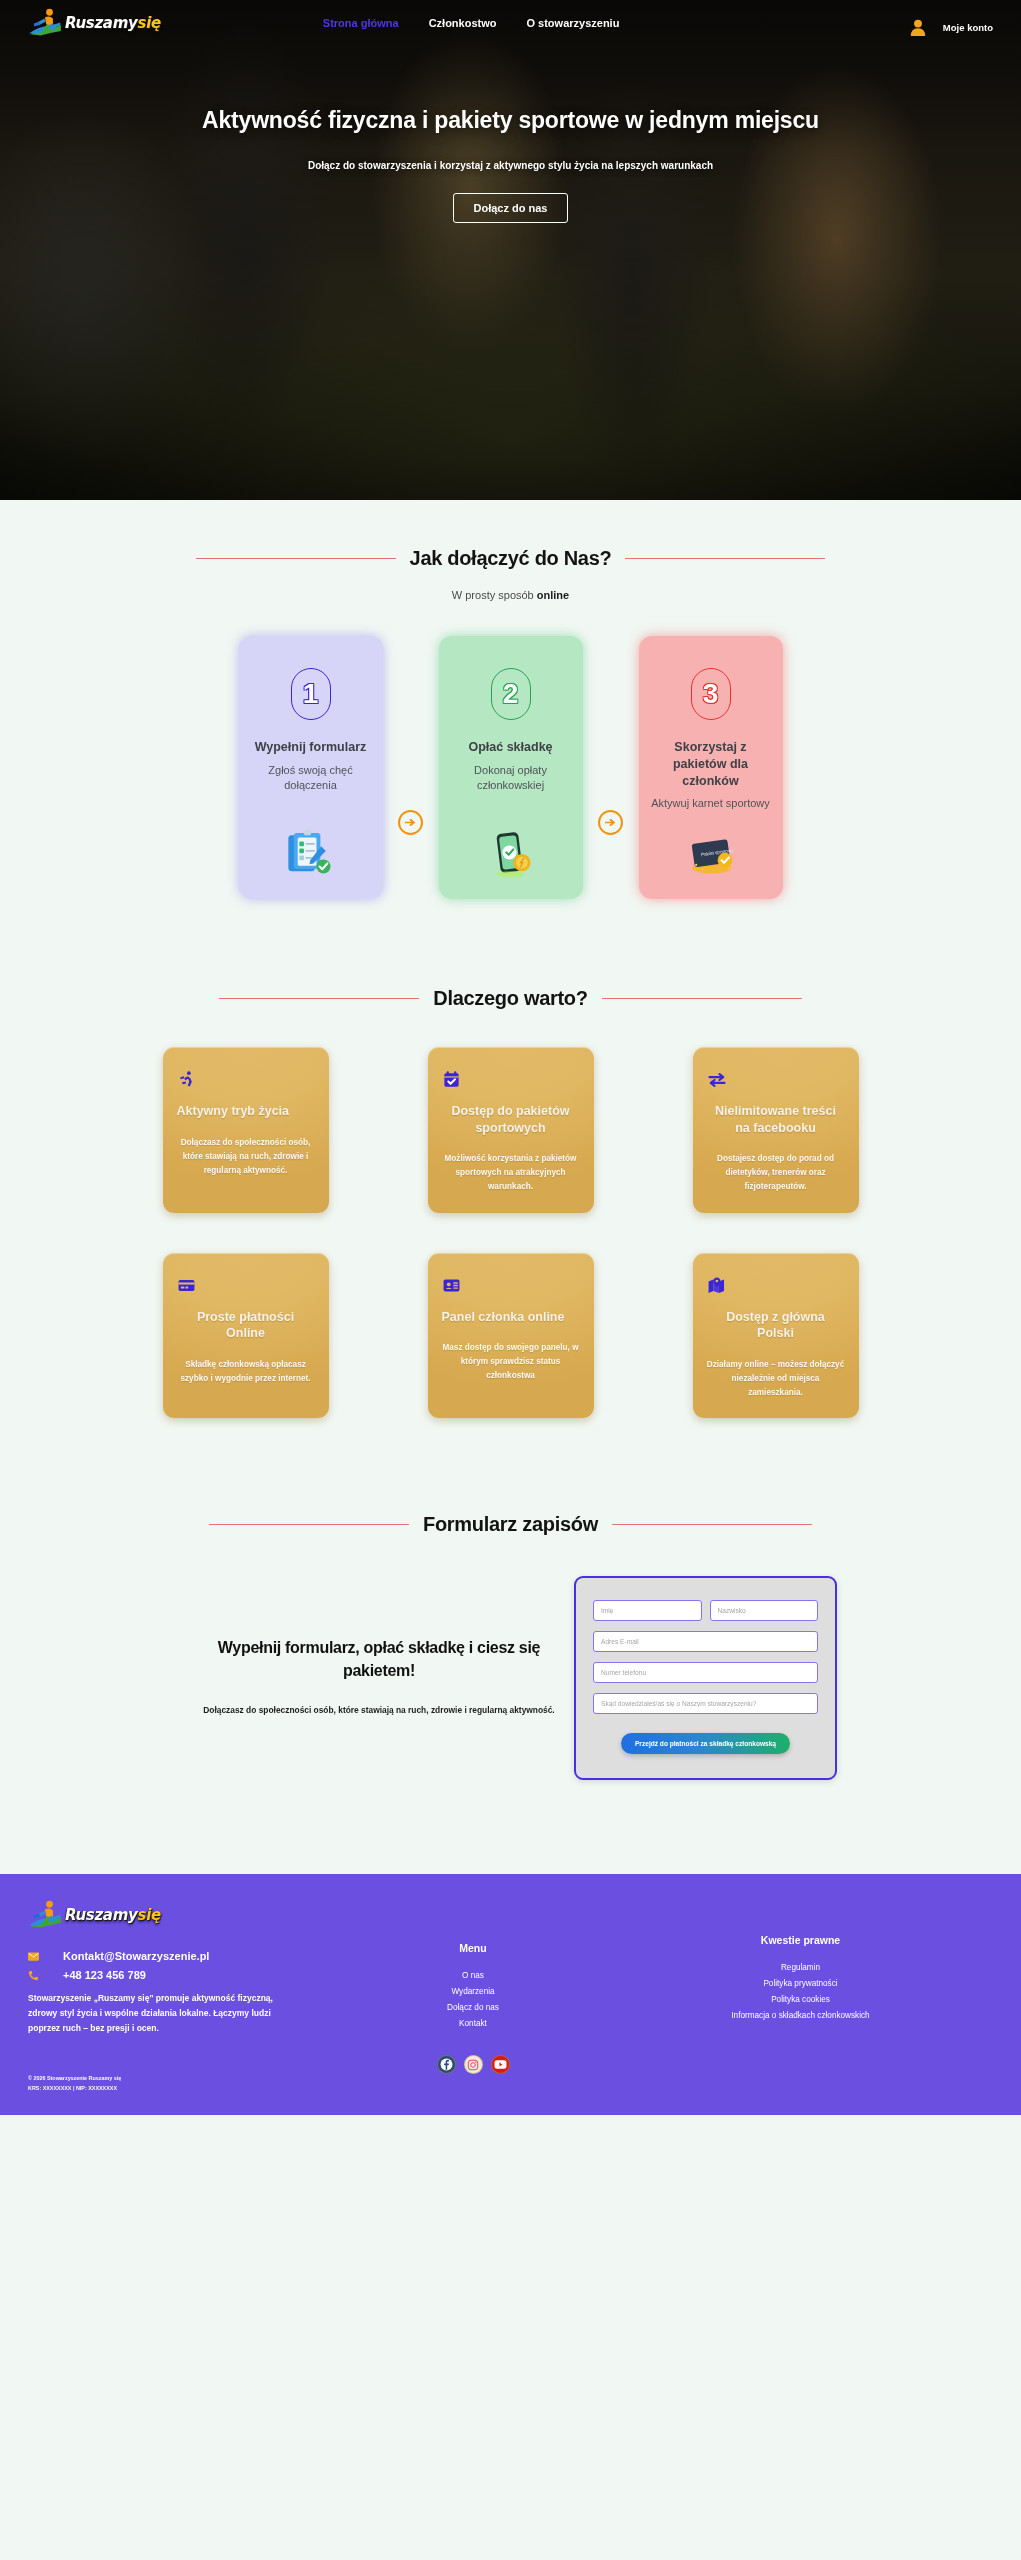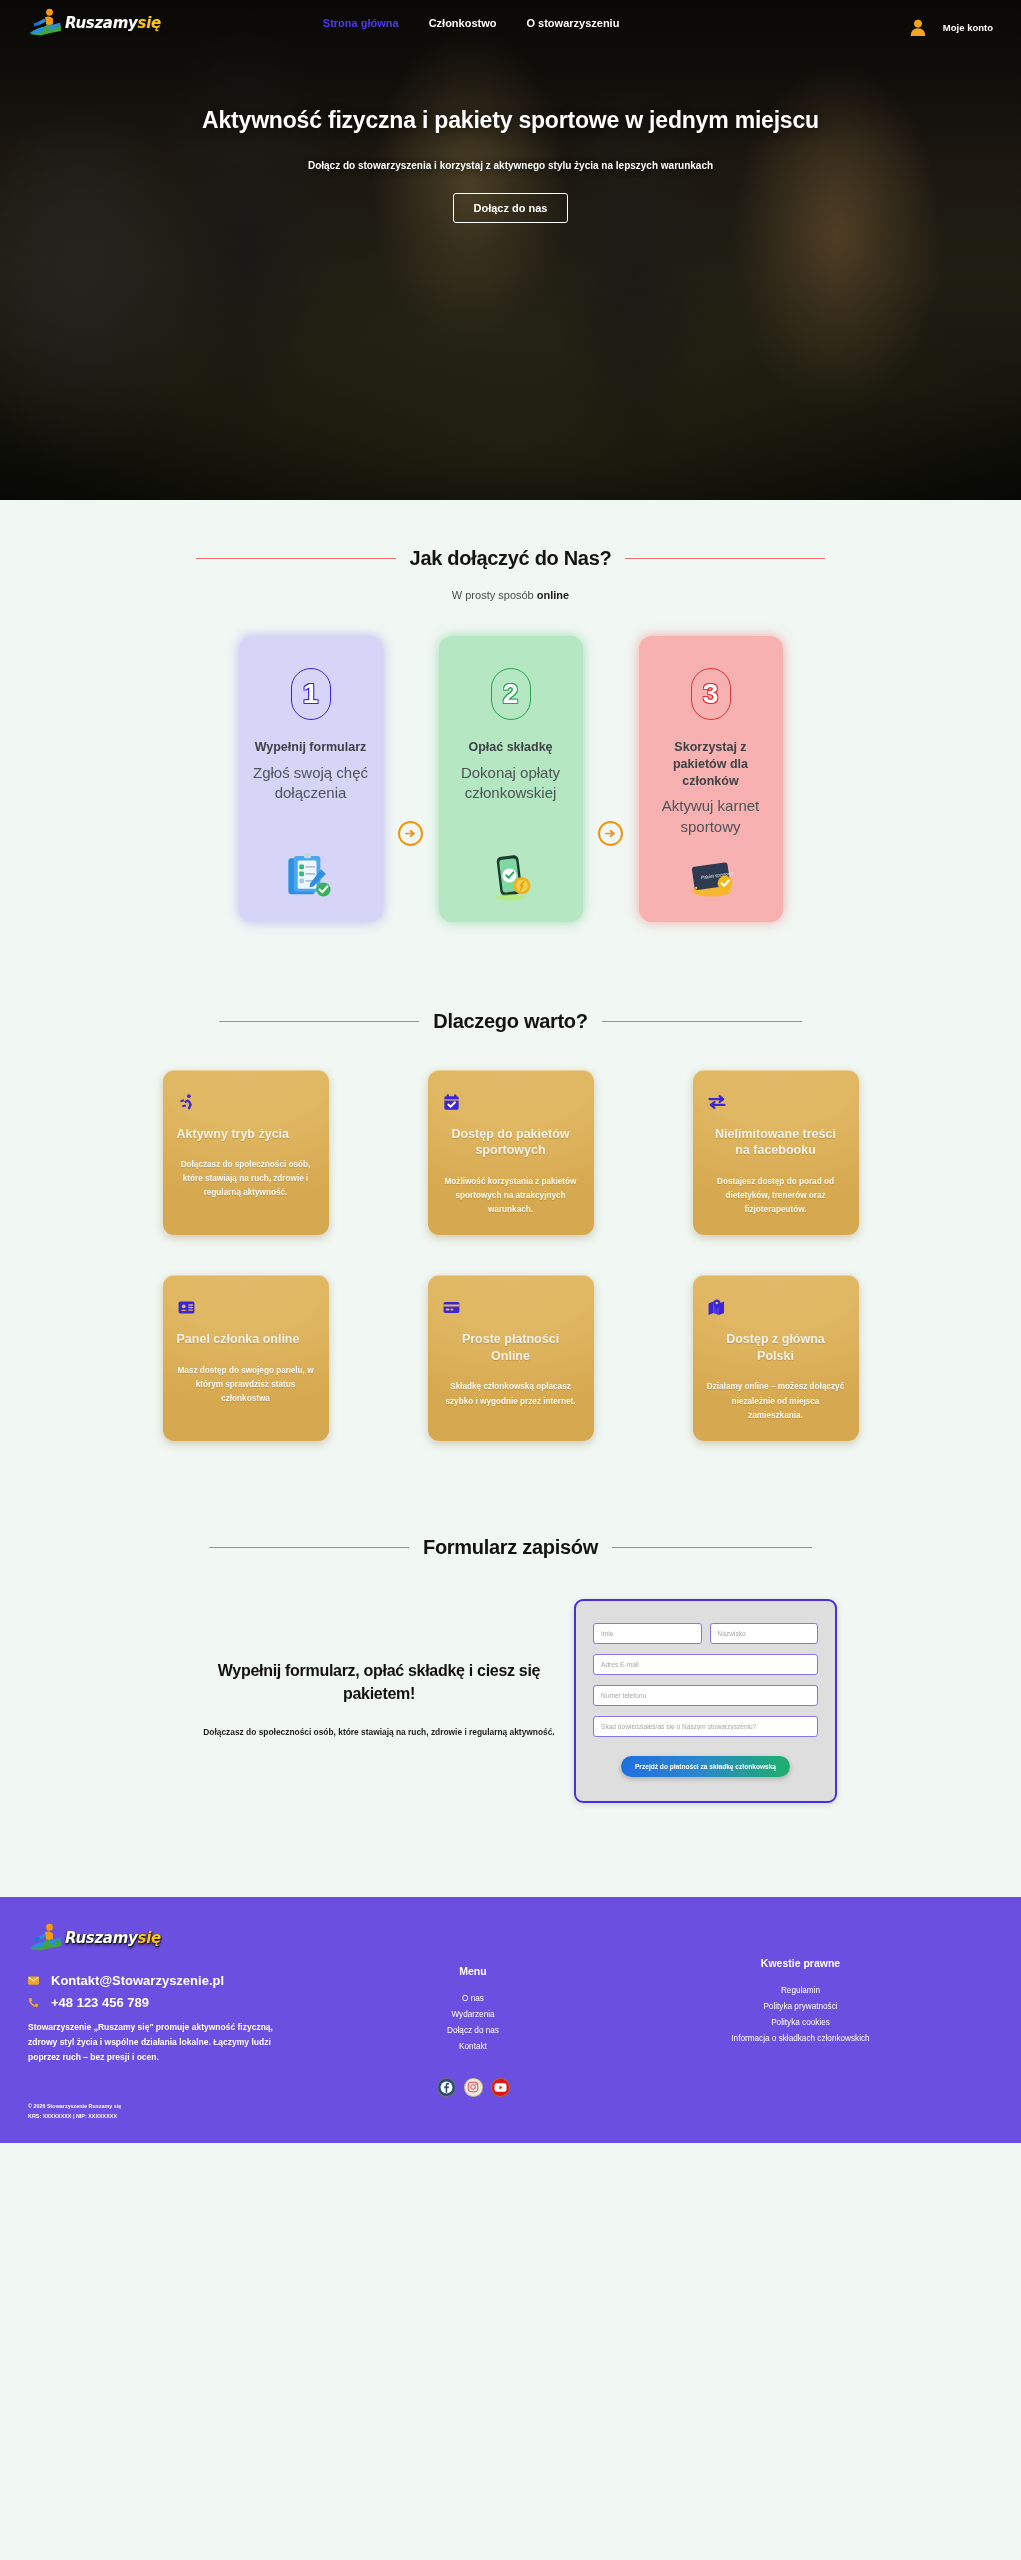--- a/index.html
+++ b/index.html
@@ -157,21 +157,21 @@
     display:flex; align-items:center; justify-content:center;
     font-size:28px; font-weight:bold;
     color:#fff;
     margin-bottom:19px;
   }
   .c1 .badge{ border-color:#3b25d4; text-shadow:0 0 1px #3b25d4, 1px 1px 0 #3b25d4, -1px -1px 0 #3b25d4, 1px -1px 0 #3b25d4, -1px 1px 0 #3b25d4; }
   .c2 .badge{ border-color:#27a352; text-shadow:0 0 1px #27a352, 1px 1px 0 #27a352, -1px -1px 0 #27a352, 1px -1px 0 #27a352, -1px 1px 0 #27a352; }
   .c3 .badge{ border-color:#e8312f; text-shadow:0 0 1px #e8312f, 1px 1px 0 #e8312f, -1px -1px 0 #e8312f, 1px -1px 0 #e8312f, -1px 1px 0 #e8312f; }
 
   .step-title{ font-size:12.5px; font-weight:bold; color:#3e4247; line-height:1.34; margin-bottom:7px; }
-  .step-desc{ font-size:15px; color:#4e5358; line-height:1.38; }
+  .step-desc{ font-size:11px; color:#4e5358; line-height:1.38; }
   .step-art{ margin-top:auto; padding-top:14px; width:70px; height:64px; }
 
   .arrow-sep{
     width:56px; flex:none;
     display:flex; align-items:center; justify-content:center;
     padding-top:110px;
   }
   .arrow-circ{
     width:25px;height:25px;border-radius:50%;
     border:2.5px solid #f2930e;
@@ -268,22 +268,22 @@
     margin-top:94px;
     background:#6b4fe0;
     color:#fff;
     padding:26px 28px 22px;
     display:flex;
   }
   .f-col-a{ width:310px; }
   .f-logo{ display:flex; align-items:center; gap:3px; margin-bottom:20px; }
   .f-logo .logo-runner{ width:34px; height:30px; }
   .f-contact-line{
-    display:flex; align-items:center; gap:12px;
-    font-size:13px; font-weight:bold; margin-bottom:7px;
+    display:flex; align-items:center; gap:24px;
+    font-size:11px; font-weight:bold; margin-bottom:7px;
   }
   .f-contact-line .ic{ width:11px; height:11px; flex:none; }
   .f-about{
     margin-top:10px;
     font-size:8.5px; font-weight:bold; line-height:1.78; max-width:252px;
   }
   .f-legal{
     margin-top:36px;
     font-size:5.4px; font-weight:bold; line-height:1.85; opacity:.97;
   }
@@ -473,43 +473,43 @@
             <path d="M21 15.5 H6 M9 12 L4.5 15.5 L9 19" stroke="#3b25d4" stroke-width="2.6" fill="none" stroke-linecap="round" stroke-linejoin="round"></path>
           </svg>
       </div>
       <div class="ben-title">Nielimitowane treści na facebooku</div>
       <div class="ben-desc">Dostajesz dostęp do porad od dietetyków, trenerów oraz fizjoterapeutów.</div>
     </div>
 
     <div class="ben-card tall">
       <div class="ben-ic">
         <svg viewBox="0 0 24 24" width="19" height="19">
+            <rect x="2" y="5" width="20" height="14" rx="2.2" fill="#3b25d4"></rect>
+            <rect x="2" y="8.2" width="20" height="2.6" fill="#e0b762"></rect>
+            <rect x="4.8" y="13.4" width="4.6" height="2.4" rx=".8" fill="#e0b762"></rect>
+            <rect x="10.8" y="13.4" width="3.4" height="2.4" rx=".8" fill="#e0b762"></rect>
+          </svg>
+      </div>
+      <div class="ben-title">Proste płatności Online</div>
+      <div class="ben-desc">Składkę członkowską opłacasz szybko i wygodnie przez internet.</div>
+    </div>
+
+    <div class="ben-card tall">
+      <div class="ben-ic">
+        <svg viewBox="0 0 24 24" width="19" height="19">
             <rect x="2" y="4.5" width="20" height="15" rx="2.2" fill="#3b25d4"></rect>
             <circle cx="8.5" cy="10.5" r="2.4" fill="#e0b762"></circle>
             <path d="M4.6 16.5 Q8.5 13 12.4 16.5 Z" fill="#e0b762"></path>
             <rect x="14.2" y="8" width="6" height="1.8" rx=".8" fill="#e0b762"></rect>
             <rect x="14.2" y="11.2" width="6" height="1.8" rx=".8" fill="#e0b762"></rect>
             <rect x="14.2" y="14.4" width="6" height="1.8" rx=".8" fill="#e0b762"></rect>
           </svg>
       </div>
       <div class="ben-title">Panel członka online</div>
       <div class="ben-desc">Masz dostęp do swojego panelu, w którym sprawdzisz status członkostwa</div>
-    </div>
-
-    <div class="ben-card tall">
-      <div class="ben-ic">
-        <svg viewBox="0 0 24 24" width="19" height="19">
-            <rect x="2" y="5" width="20" height="14" rx="2.2" fill="#3b25d4"></rect>
-            <rect x="2" y="8.2" width="20" height="2.6" fill="#e0b762"></rect>
-            <rect x="4.8" y="13.4" width="4.6" height="2.4" rx=".8" fill="#e0b762"></rect>
-            <rect x="10.8" y="13.4" width="3.4" height="2.4" rx=".8" fill="#e0b762"></rect>
-          </svg>
-      </div>
-      <div class="ben-title">Proste płatności Online</div>
-      <div class="ben-desc">Składkę członkowską opłacasz szybko i wygodnie przez internet.</div>
     </div>
 
     <div class="ben-card tall">
       <div class="ben-ic">
         <svg viewBox="0 0 24 24" width="19" height="19">
             <path d="M2 7 L8 4.5 V19 L2 21.5 Z" fill="#3b25d4"></path>
             <path d="M8 4.5 L15 7 V21.5 L8 19 Z" fill="#4a37e0"></path>
             <path d="M15 7 L21.5 4.5 V19 L15 21.5 Z" fill="#3b25d4"></path>
             <path d="M12.5 2 C15 2 17 4 17 6.4 C17 9.4 12.5 14 12.5 14 C12.5 14 8 9.4 8 6.4 C8 4 10 2 12.5 2 Z" fill="#3b25d4"></path>
             <circle cx="12.5" cy="6.3" r="1.7" fill="#e0b762"></circle>

